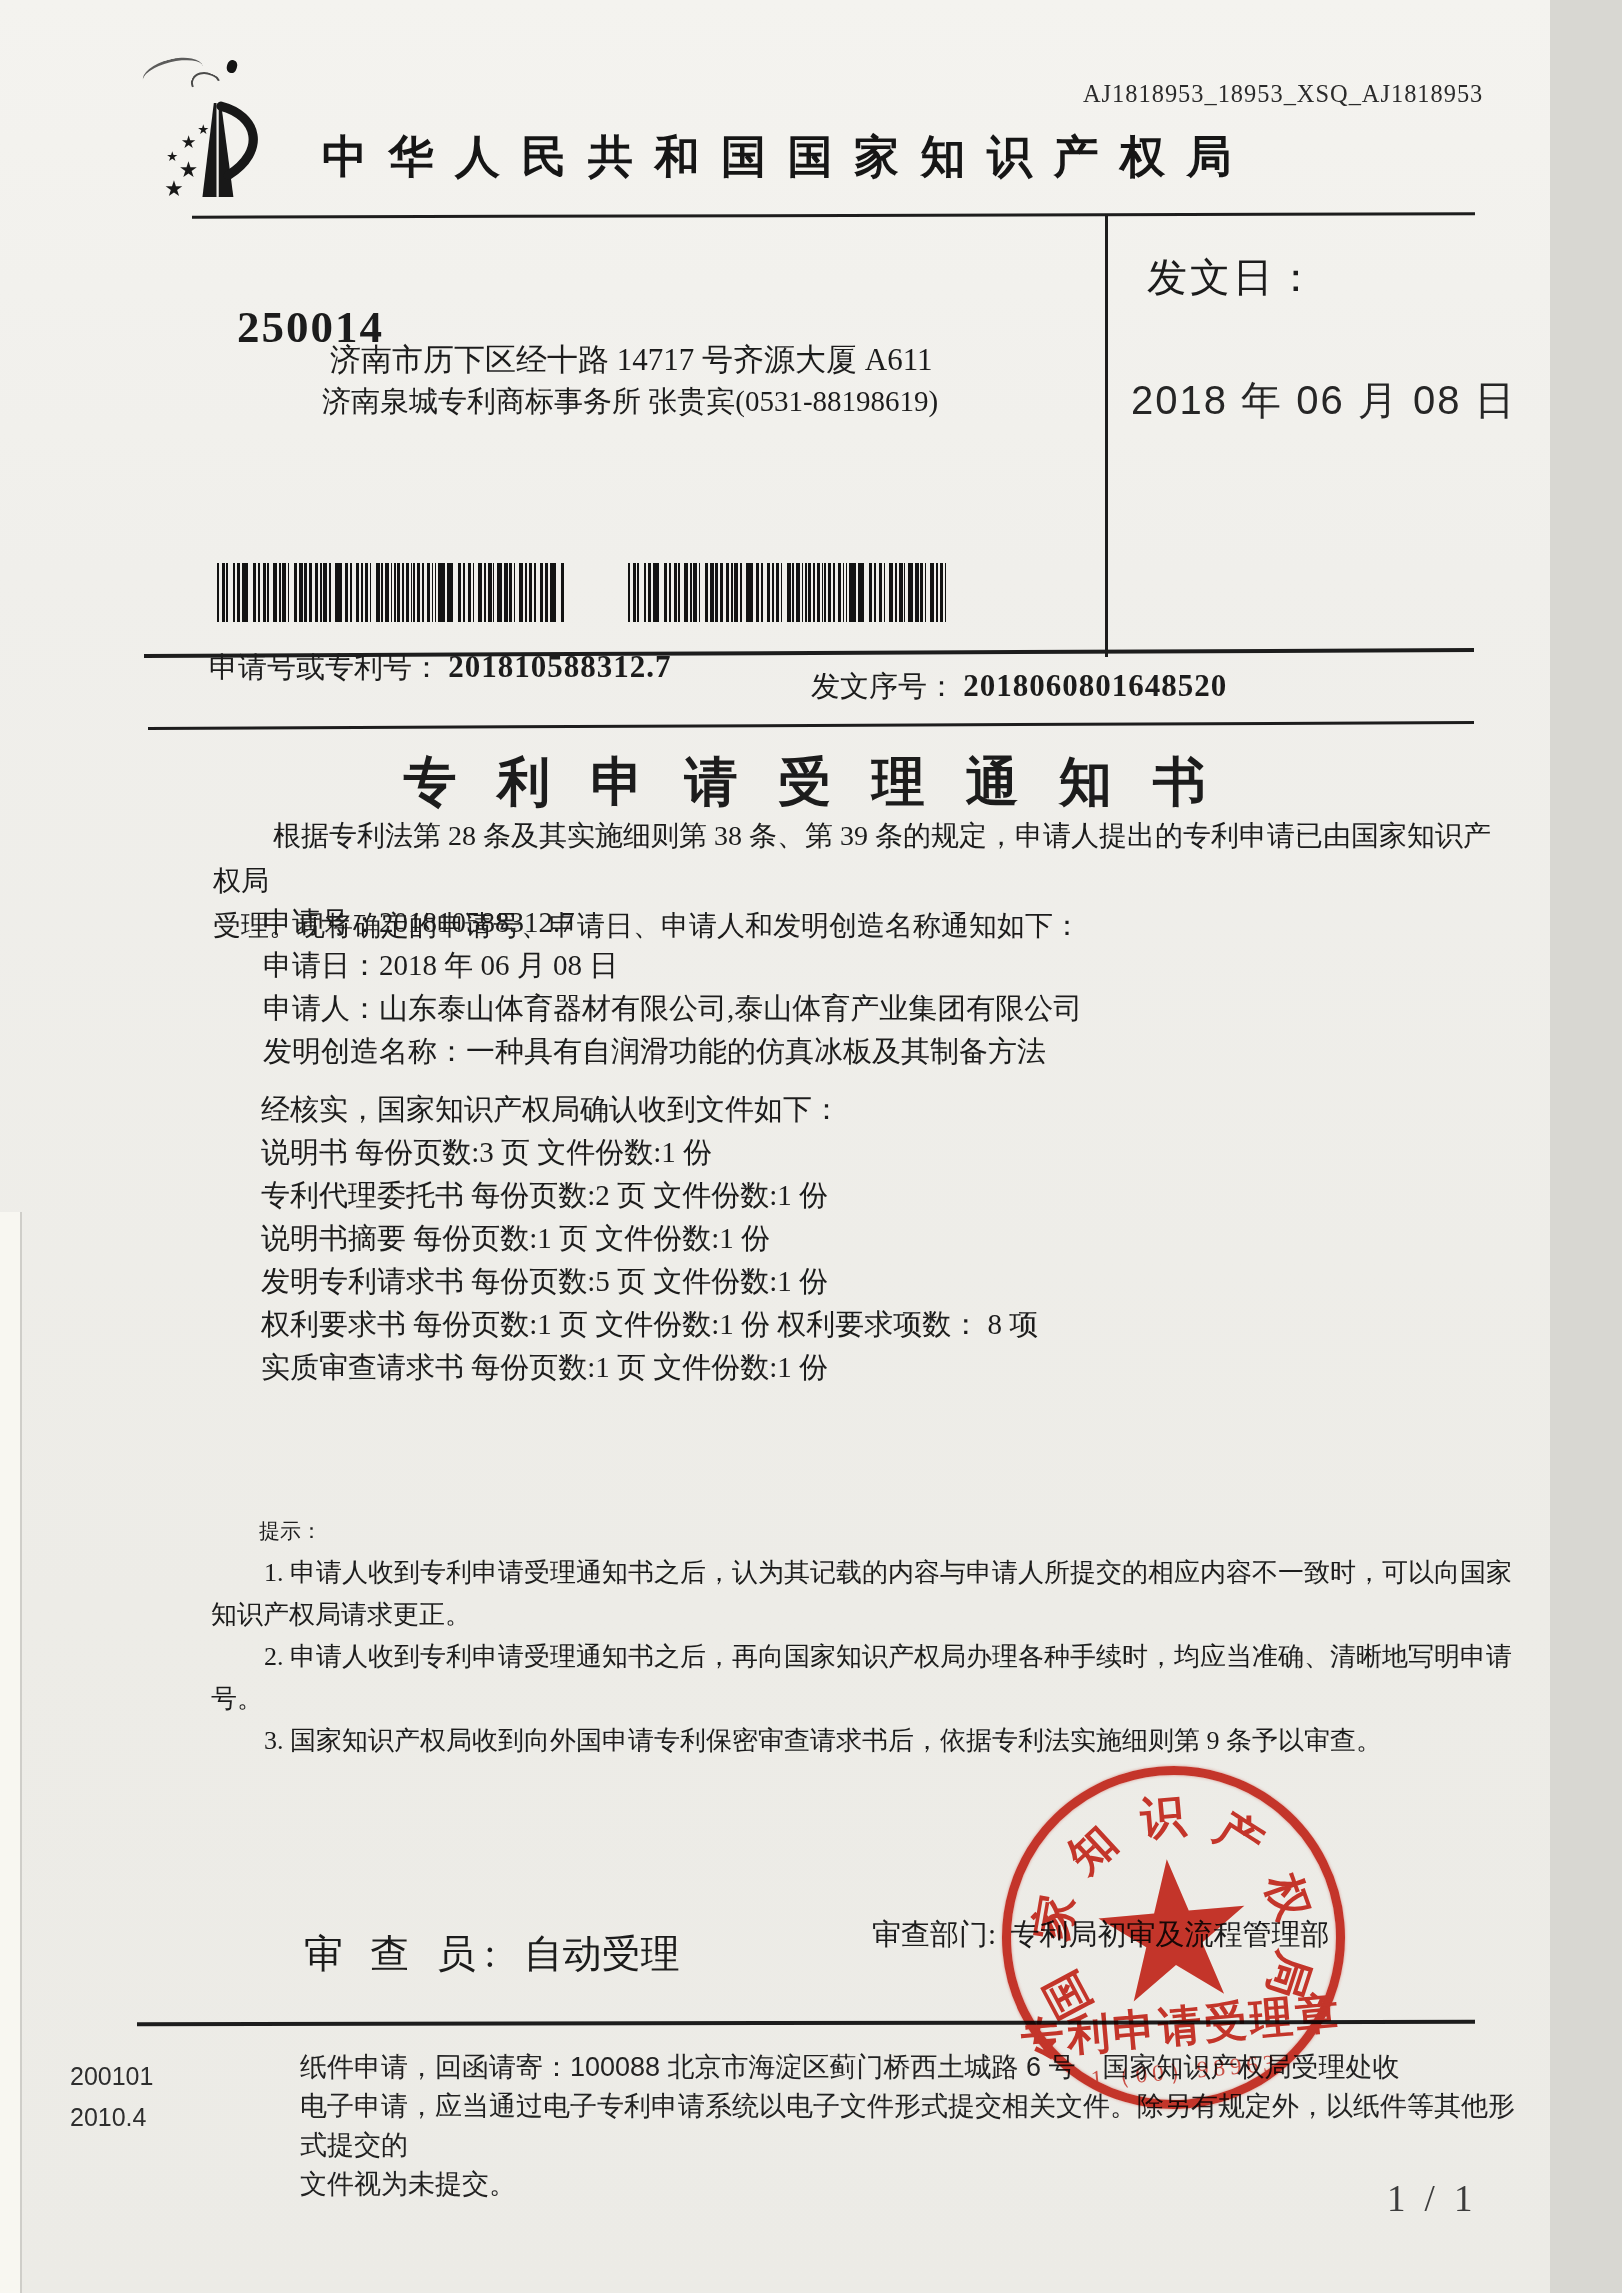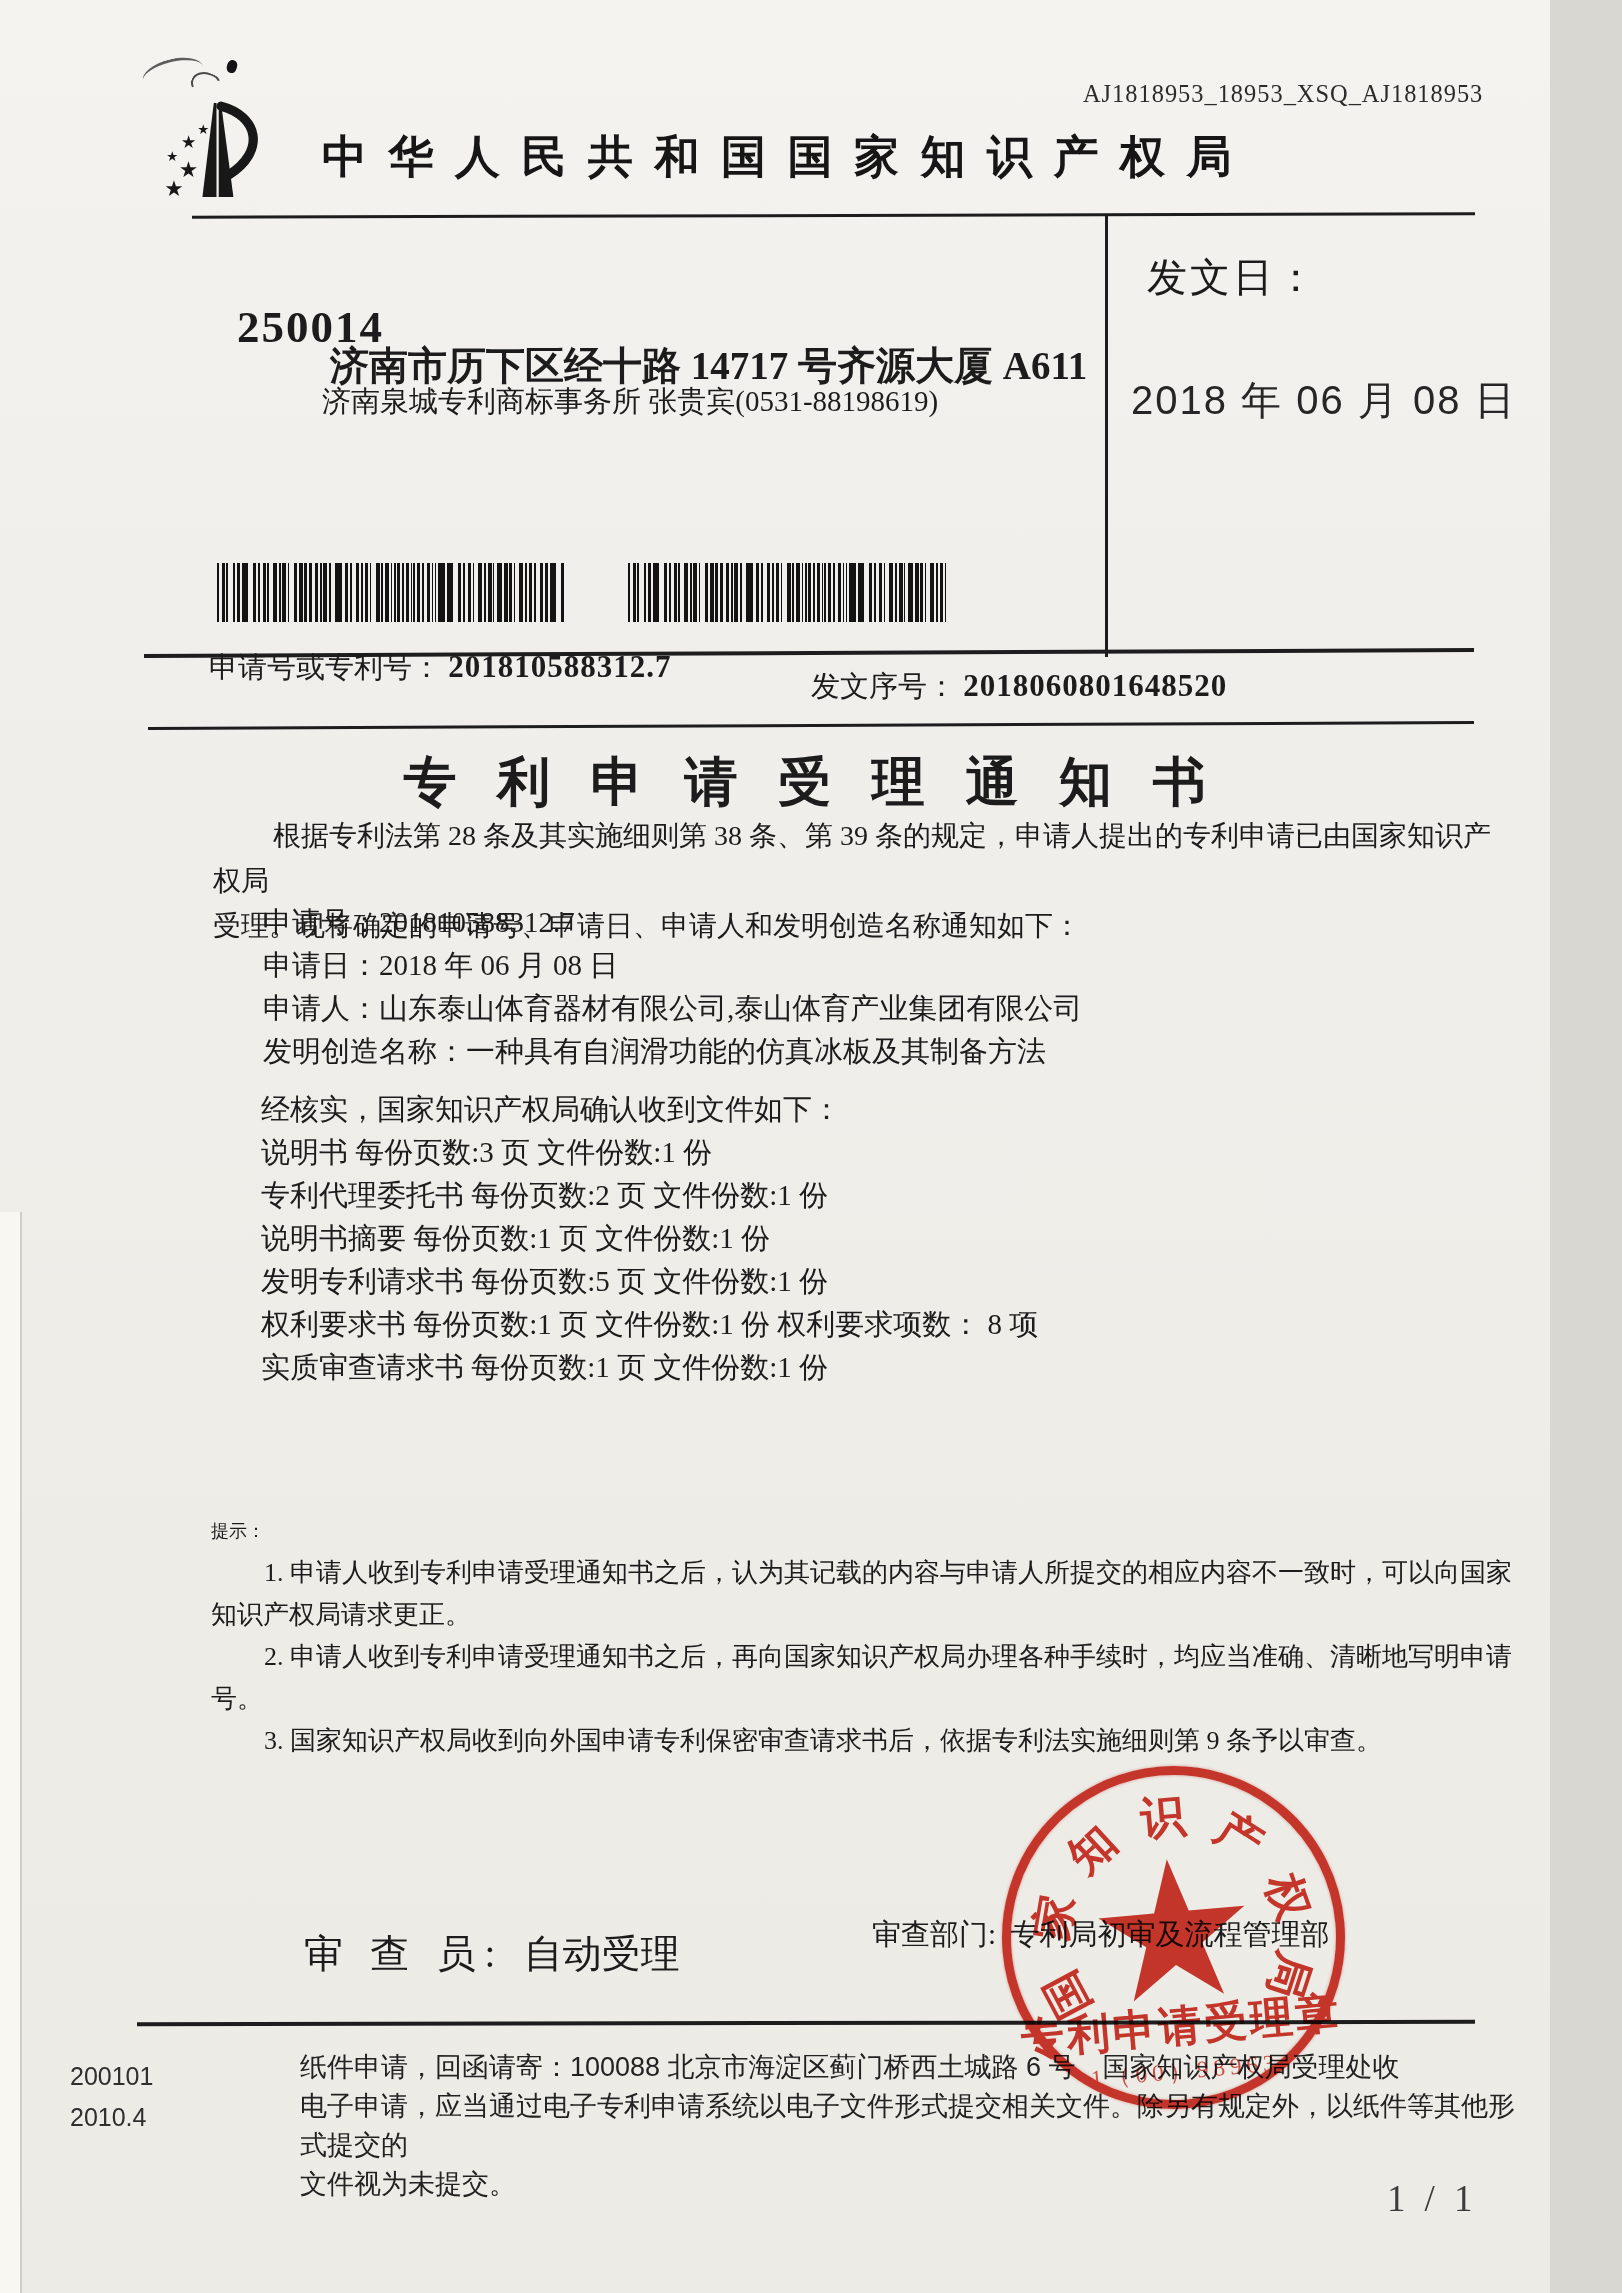--- a/index.html
+++ b/index.html
@@ -10,21 +10,21 @@
   }
   .abs{position:absolute;}
   
   .ref-code{left:1083px;top:80px;font-size:24.4px;letter-spacing:1px;color:#2b2b2b;}
   .logo{left:156px;top:101px;width:129px;height:98px;}
   .header-title{left:322px;top:127px;width:1092px;font-size:45px;font-weight:bold;letter-spacing:21.5px;color:#161616;white-space:nowrap;}
   .rule{background:#1d1d1d;}
   .rule-header{left:192px;top:214px;width:1283px;height:2.9px;transform:rotate(-0.15deg);}
   .vline-datebox{left:1105px;top:216px;width:2.9px;height:441px;background:#1d1d1d;}
   .postcode{left:237px;top:281px;font-size:45px;font-weight:bold;letter-spacing:2px;margin-top:20px;}
-  .addr1{left:330px;top:339px;font-size:39px;font-weight:bold;}
+  .addr1{left:330px;top:339px;font-size:31px;}
   .addr2{left:322px;top:382px;font-size:29px;}
   .date-label{left:1147px;top:250px;font-size:40px;letter-spacing:2.9px;}
   .date-value{left:1131px;top:373px;font-size:40px;letter-spacing:2px;font-family:"Liberation Sans","DejaVu Sans",sans-serif;color:#262626;}
   
   .barcode{top:563px;height:59px;
     background:
       repeating-linear-gradient(90deg,#131313 0 2px,transparent 2px 4.9px,#131313 4.9px 7.8px,transparent 7.8px 9.8px,#131313 9.8px 10.7px,transparent 10.7px 15.6px,#131313 15.6px 18.5px,transparent 18.5px 20.5px),
       repeating-linear-gradient(90deg,#131313 0 2px,transparent 2px 3.9px,transparent 3.9px 8.8px,#131313 8.8px 10.7px,transparent 10.7px 17.6px,transparent 17.6px 22.4px,#131313 22.4px 23.4px,transparent 23.4px 28px);
   }
   .barcode-1{left:217px;width:347px;}
@@ -37,21 +37,21 @@
   .val{font-weight:bold;font-size:31px;letter-spacing:1px;}
   
   .doc-title{left:0;top:747px;width:1623px;text-align:center;font-size:53px;font-weight:bold;letter-spacing:13.7px;white-space:nowrap;}
   .intro{left:213px;top:813px;width:1297px;font-size:28px;line-height:45px;}
   .intro .indent{text-indent:60px;}
   .fields{left:263px;top:901px;font-size:29px;line-height:43px;white-space:nowrap;}
   .received{left:261px;top:1088px;font-size:29px;line-height:43px;white-space:nowrap;}
   
   .tips{left:211px;top:1510px;width:1303px;font-size:26px;line-height:42px;}
   .tips p{margin:0;text-indent:53px;}
-  .tips .tips-label{text-indent:0;font-size:18px;}
+  .tips .tips-label{text-indent:0;font-size:21px;margin-left:48px;}
   
   .examiner-row{left:304px;top:1927px;font-size:39px;white-space:nowrap;}
   .examiner-row .lbl{letter-spacing:8.8px;}
   .department-row{left:872px;top:1915px;font-size:29px;white-space:nowrap;z-index:1;}
   
   .stamp{left:1002px;top:1766px;width:343px;height:343px;z-index:5;
     mix-blend-mode:multiply;opacity:0.92;transform:rotate(-5deg);color:#d0281c;}
   .stamp-ring{position:absolute;inset:0;border:9.8px solid #d0281c;border-radius:50%;box-shadow:0 0 2.9px rgba(208,40,28,.5), inset 0 0 2.9px rgba(208,40,28,.5);}
   .arc-ch{position:absolute;left:50%;top:50%;font-size:45px;font-weight:bold;font-family:"Liberation Serif","DejaVu Serif",serif;}
   .stamp-star{position:absolute;left:0;top:70px;width:100%;text-align:center;font-size:191px;line-height:191px;font-family:"DejaVu Sans",sans-serif;}

